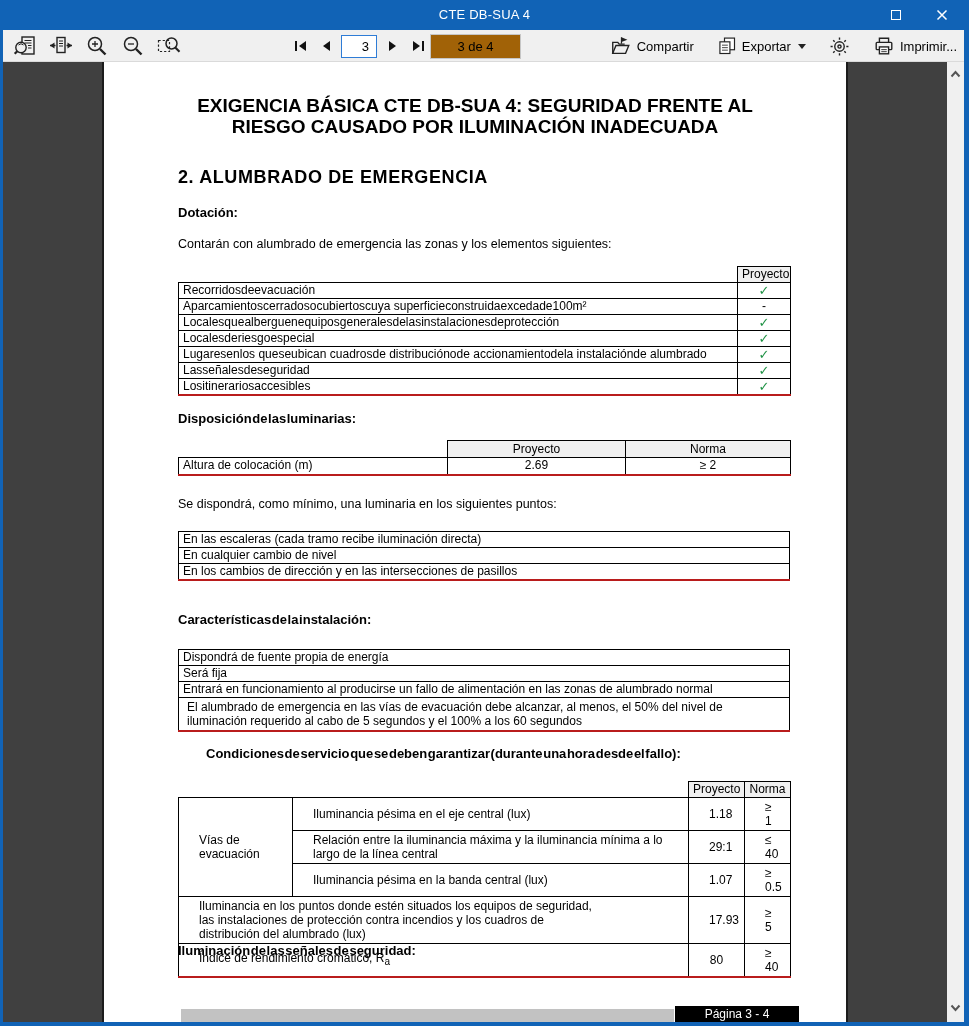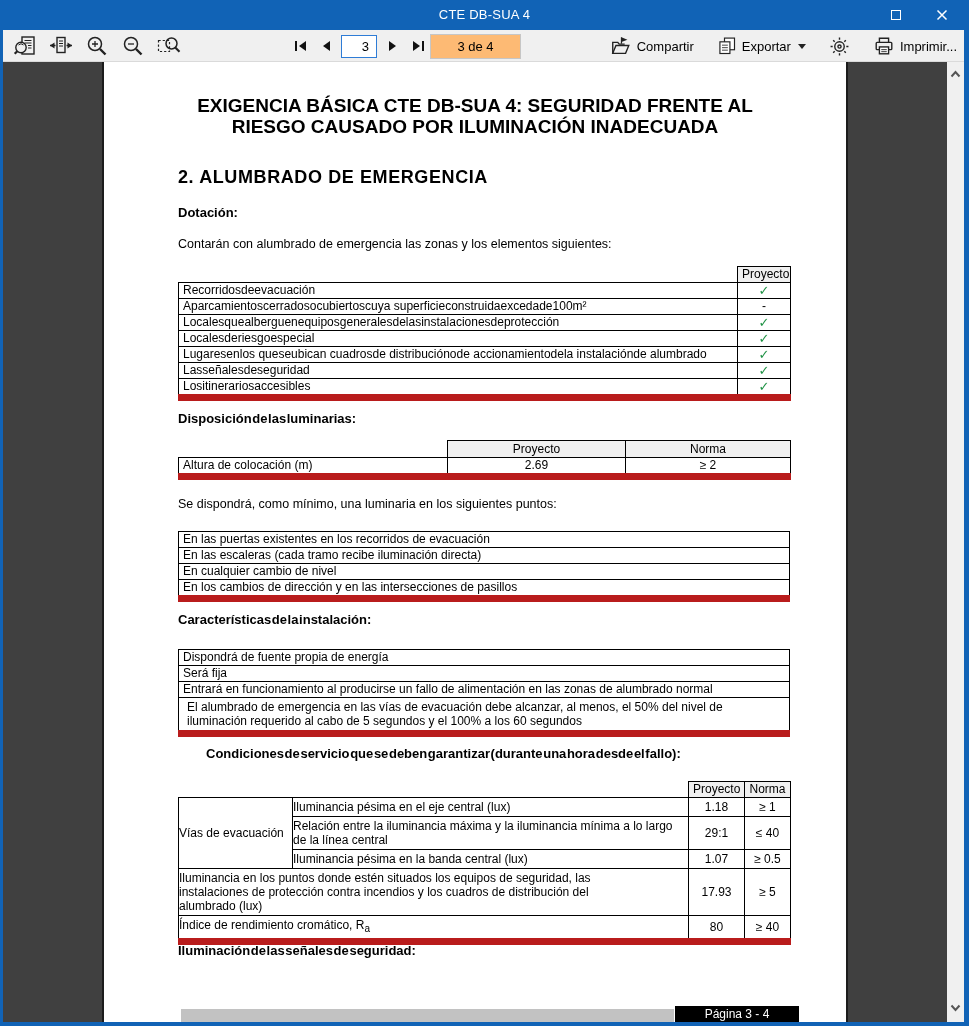--- a/index.html
+++ b/index.html
@@ -17,46 +17,46 @@
   .btn-max { right:50px; } .btn-close { right:4px; }
   .maxglyph { width:10px; height:10px; border:1.5px solid #fff; display:block; }
 
   
   .toolbar { position:absolute; top:30px; left:3px; width:961px; height:32px; background:#F0F0F0; border-bottom:1px solid #DADADA; }
   .tb-left { position:absolute; left:8px; top:2px; height:28px; display:flex; align-items:center; gap:9px; }
   .tbicon { width:27px; height:27px; display:flex; align-items:center; justify-content:center; }
   .tb-nav { position:absolute; left:288px; top:4px; height:24px; display:flex; align-items:center; gap:7px; }
   .navbtn { width:18px; height:18px; display:flex; align-items:center; justify-content:center; }
   .pageinput { width:36px; height:23px; border:1px solid #2E7CD6; background:#fff; font-family:"Liberation Sans",sans-serif; font-size:13px; text-align:right; padding-right:7px; outline:none; }
-  .pagecount { position:absolute; left:427px; top:4px; width:91px; height:25px; background:#fdba74; border:1px solid #C6C6C6; display:flex; align-items:center; justify-content:center; font-size:13px; }
+  .pagecount { position:absolute; left:427px; top:4px; width:91px; height:25px; background:#a16207; border:1px solid #C6C6C6; display:flex; align-items:center; justify-content:center; font-size:13px; }
   .tb-right { position:absolute; right:4px; top:2px; height:28px; display:flex; align-items:center; gap:17px; font-size:13px; }
   .tb-group { display:flex; align-items:center; gap:5px; padding:2px 3px; }
   .caret { width:0; height:0; border-left:4px solid transparent; border-right:4px solid transparent; border-top:5px solid #222; margin-left:2px; }
 
   
   .docarea { position:absolute; top:62px; left:3px; width:944px; height:960px; background:#404040; overflow:hidden; }
   .page { position:absolute; left:99px; top:0; width:746px; height:960px; background:#fff; border-left:2px solid #1c1c1c; border-right:2px solid #1c1c1c; }
   .abs { position:absolute; }
   .doc-title { top:33px; left:0; width:742px; padding:0 82px; text-align:center; font-weight:bold; font-size:19px; line-height:21px; }
   .sec-heading { top:105px; left:74px; font-weight:bold; font-size:18px; letter-spacing:.6px; }
   .subhead { font-weight:bold; font-size:13px; word-spacing:-3px; }
   .bodytext { font-size:12.5px; }
 
   table { position:absolute; left:74px; width:612px; border-collapse:collapse; table-layout:fixed; background:transparent; }
   td, th { border:1px solid #000; font-size:12px; line-height:13px; padding:1px 4px; vertical-align:middle; font-weight:normal; text-align:left; background:#fff; }
   th { background:#F0F0F0; text-align:center; }
   .ghost { border:none; background:transparent; }
-  tr.last td { border-bottom:7px solid #b91c1c; }
+  tr.last td { border-bottom:2px solid #b91c1c; }
   .val { text-align:center; }
   .check { color:#1F9245; font-weight:bold; text-align:center; font-family:"DejaVu Sans",sans-serif; font-size:13px; line-height:13px; }
   .t1 td { height:15px; } .t1 th { height:15px; }
   .t2 td { height:17px; } .t2 th { height:15px; }
   .t3 td { height:15px; }
   .t4 td { height:15px; }
-  .t5 td { padding:2px 0; line-height:14px; }
+  .t5 td { padding:2px 20px; line-height:14px; }
   .t5 th { height:15px; }
   .groupcell { vertical-align:middle; }
 
   
   .vscroll { position:absolute; top:62px; left:947px; width:17px; height:960px; background:#F0F0F0; }
   .varrow { position:absolute; left:0; width:17px; height:17px; display:flex; align-items:center; justify-content:center; }
   .varrow.up { top:3px; } .varrow.down { bottom:6px; }
   .hthumb { position:absolute; left:77px; bottom:0; width:493px; height:13px; background:#C2C2C2; }
   .pagelabel { position:absolute; left:571px; bottom:0; width:124px; height:16px; background:#000; color:#fff; font-size:12px; line-height:16px; text-align:center; }
 </style>
@@ -271,23 +271,20 @@
         <td class="val">2.69</td>
         <td class="val">≥ 2</td>
       </tr>
     </tbody>
       </table>
 
     <div class="abs bodytext" style="top:435px; left:74px;">Se dispondrá, como mínimo, una luminaria en los siguientes puntos:</div>
 
     <table class="t3" style="top:469px;">
       <tbody>
-          <tr>
-            <td>En las puertas existentes en los recorridos de evacuación</td>
-          </tr>
       <tr>
             <td>En las escaleras (cada tramo recibe iluminación directa)</td>
           </tr>
       <tr>
             <td>En cualquier cambio de nivel</td>
           </tr>
       <tr class="last">
             <td>En los cambios de dirección y en las intersecciones de pasillos</td>
           </tr>
     </tbody>

